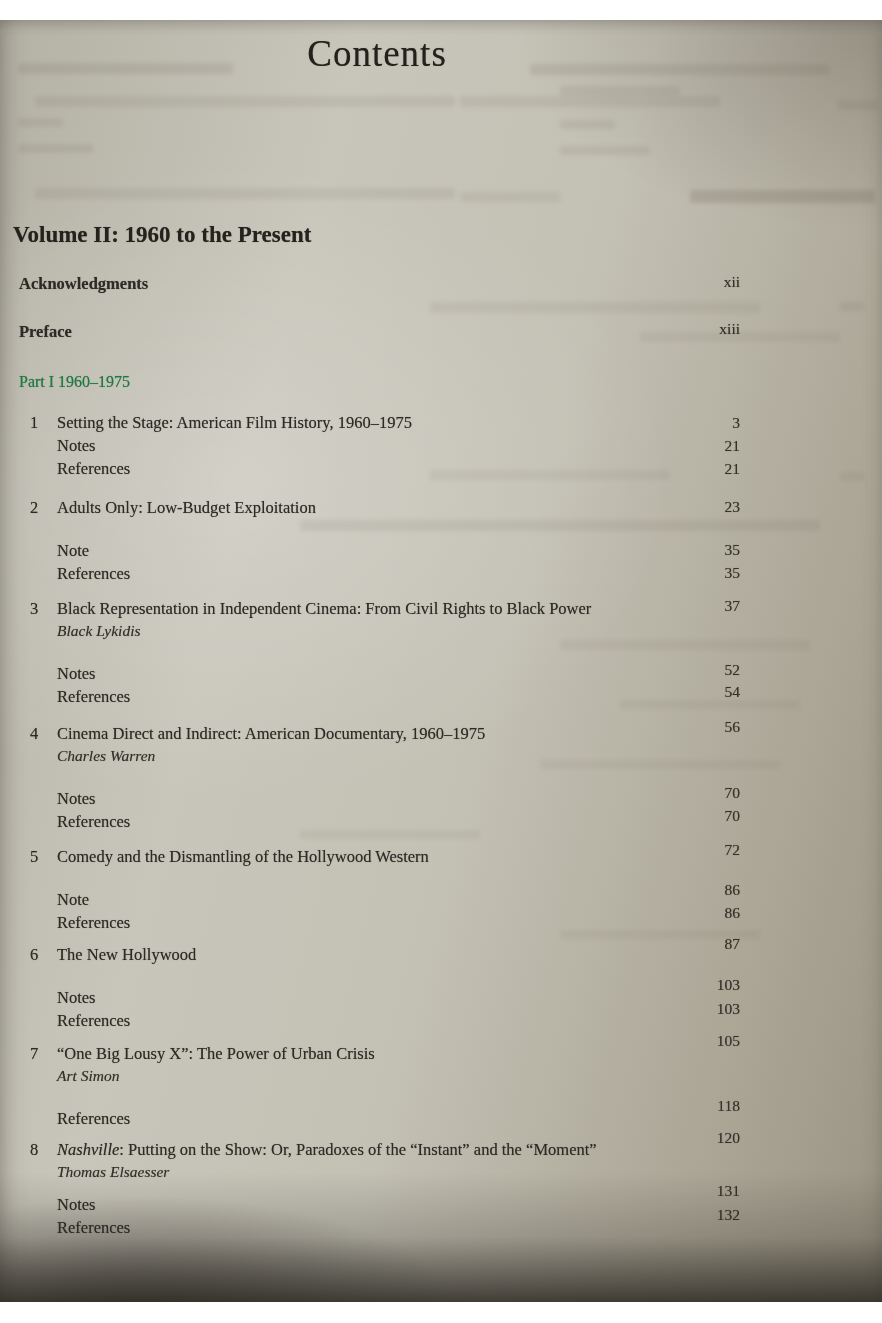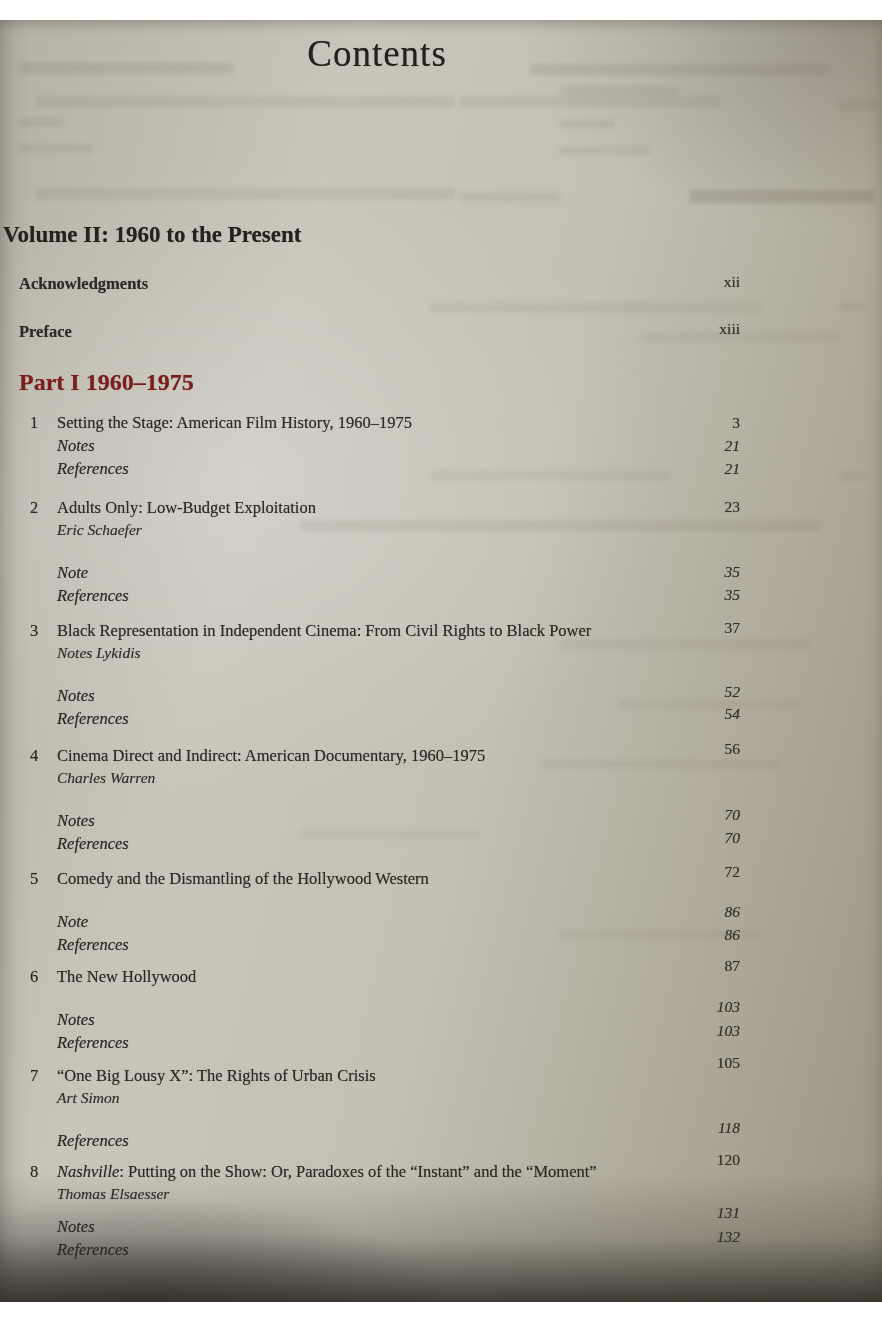--- a/index.html
+++ b/index.html
@@ -53,42 +53,42 @@
   }
   .contents-title {
     margin: 12px 0 0 0;
     text-align: center;
     font-size: 37px;
     font-weight: 400;
     letter-spacing: 1px;
     color: #22211c;
   }
   .volume-heading {
-    margin: 146px 0 0 3px;
+    margin: 146px 0 0 13px;
     font-size: 23px;
     line-height: 28px;
     font-weight: 700;
     color: #24221d;
   }
   .fm-row {
     display: flex;
     align-items: baseline;
     margin: 0 14px 0 19px;
     font-size: 16.5px;
     line-height: 22px;
   }
   .fm-row.first { margin-top: 24px; }
   .fm-row.second { margin-top: 26px; }
   .fm-label { flex: 1; font-weight: bold; }
   .part-heading {
     margin: 27px 0 0 19px;
-    font-size: 24px;
+    font-size: 16px;
     line-height: 24px;
-    font-weight: 700;
-    color: #7f1d1d;
+    font-weight: 400;
+    color: #15803d;
   }
   .chapter { margin-top: 12px; }
   .chapter.c1 { margin-top: 17px; }
   .chapter.c2 { margin-top: 16px; }
   .chapter.c4 { margin-top: 14px; }
   .chapter.c6 { margin-top: 9px; }
   .chapter.c7 { margin-top: 10px; }
   .chapter.c8 { margin-top: 8px; }
   .entry-row {
     display: flex;
@@ -107,21 +107,20 @@
     color: #33312a;
   }
   .sub-block { margin-top: 20px; }
   .sub-block.late { margin-top: 10px; }
   .sub-row {
     display: flex;
     align-items: baseline;
     margin: 0 14px 0 57px;
     font-size: 16.5px;
     line-height: 23px;
-    font-style: italic;
   }
   .sub-label { flex: 1; }
   .pg {
     width: 46px;
     flex: none;
     text-align: right;
     font-size: 15.5px;
     color: #34322b;
   }
   .it { font-style: italic; }
@@ -206,40 +205,39 @@
       </div>
     </div>
   </div>
 
   <div class="chapter c2">
     <div class="entry-row">
       <span class="entry-num">2</span>
       <span class="entry-title">Adults Only: Low-Budget Exploitation</span>
       <span class="pg o1">23</span>
     </div>
-    <div class="author">Eric Schaefer</div>
     <div class="sub-block">
       <div class="sub-row">
         <span class="sub-label">Note</span>
         <span class="pg o1">35</span>
       </div>
       <div class="sub-row">
         <span class="sub-label">References</span>
         <span class="pg o1">35</span>
       </div>
     </div>
   </div>
 
   <div class="chapter c3">
     <div class="entry-row">
       <span class="entry-num">3</span>
       <span class="entry-title">Black Representation in Independent Cinema: From Civil Rights to Black Power</span>
       <span class="pg o3">37</span>
     </div>
-    <div class="author">Notes Lykidis</div>
+    <div class="author">Black Lykidis</div>
     <div class="sub-block">
       <div class="sub-row">
         <span class="sub-label">Notes</span>
         <span class="pg o4">52</span>
       </div>
       <div class="sub-row">
         <span class="sub-label">References</span>
         <span class="pg o5">54</span>
       </div>
     </div>
@@ -296,21 +294,21 @@
       <div class="sub-row">
         <span class="sub-label">References</span>
         <span class="pg o12">103</span>
       </div>
     </div>
   </div>
 
   <div class="chapter c7">
     <div class="entry-row">
       <span class="entry-num">7</span>
-      <span class="entry-title">“One Big Lousy X”: The Rights of Urban Crisis</span>
+      <span class="entry-title">“One Big Lousy X”: The Power of Urban Crisis</span>
       <span class="pg o13">105</span>
     </div>
     <div class="author">Art Simon</div>
     <div class="sub-block">
       <div class="sub-row">
         <span class="sub-label">References</span>
         <span class="pg o13">118</span>
       </div>
     </div>
   </div>

